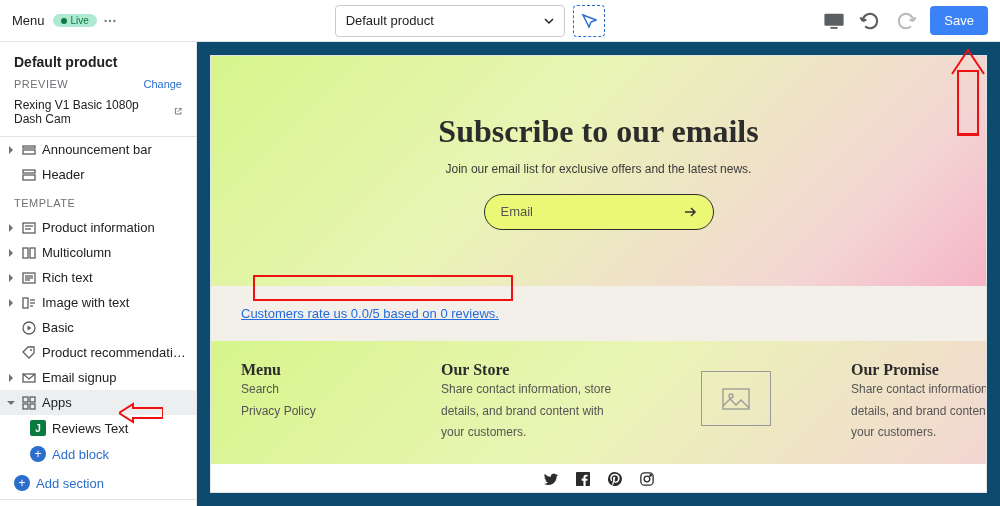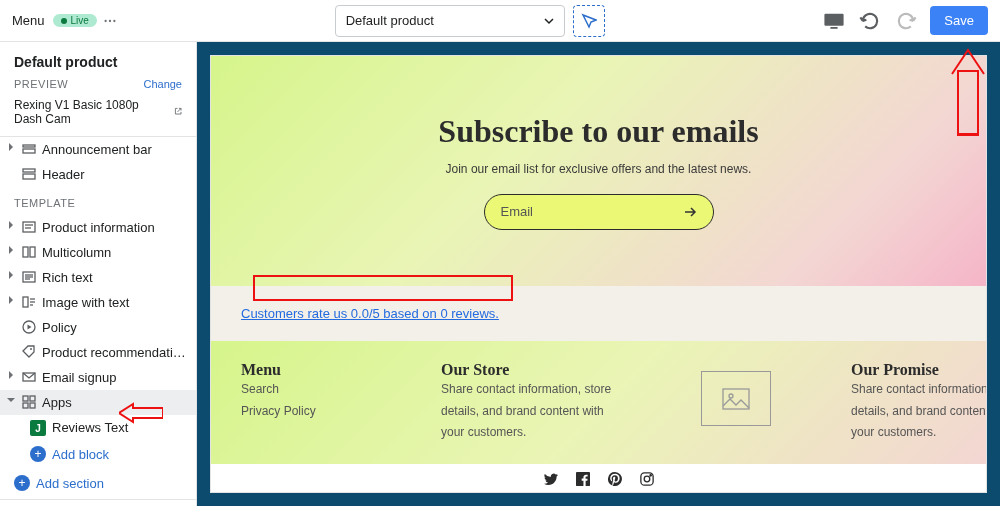--- a/index.html
+++ b/index.html
@@ -19,21 +19,21 @@
 .main{display:flex;height:464px}
 .sidebar{width:197px;border-right:1px solid #e1e3e5;display:flex;flex-direction:column;overflow-y:auto}
 .sb-title{padding:12px 14px 8px;font-weight:600;font-size:14px}
 .preview-row{padding:0 14px 8px;display:flex;justify-content:space-between;font-size:11px}
 .preview-lbl{color:#6d7175;letter-spacing:.5px}
 .change-link{color:#2c6ecb;cursor:pointer}
 .preview-name{padding:0 14px 10px;font-size:12px;color:#202223;display:flex;align-items:center;gap:4px}
 .external-icon{width:10px;height:10px;color:#6d7175}
 .section-group{border-top:1px solid #e1e3e5}
 .section-label{font-size:11px;color:#6d7175;letter-spacing:.5px;padding:10px 14px 6px}
-.row{display:flex;align-items:flex-start;padding:5px 6px;gap:6px;cursor:pointer;font-size:13px}
+.row{display:flex;align-items:center;padding:5px 6px;gap:6px;cursor:pointer;font-size:13px}
 .row.selected{background:#edeeef}
 .row .chev{width:10px;height:10px;color:#6d7175;flex-shrink:0}
 .row .chev.none{visibility:hidden}
 .row .icn{width:14px;height:14px;display:flex;align-items:center;justify-content:center;color:#5c5f62;flex-shrink:0}
 .row .lbl{flex:1;white-space:nowrap;overflow:hidden;text-overflow:ellipsis}
 .sub-row{padding-left:30px}
 .j-icon{width:16px;height:16px;background:#0a7a3f;color:#fff;font-size:10px;font-weight:bold;display:flex;align-items:center;justify-content:center;border-radius:2px}
 .add-pill{color:#2c6ecb;display:flex;align-items:center;gap:6px;padding:5px 8px 5px 30px;cursor:pointer;font-size:13px}
 .add-section{color:#2c6ecb;display:flex;align-items:center;gap:6px;padding:8px 8px 8px 14px;cursor:pointer;font-size:13px}
 .plus-circle{width:16px;height:16px;border-radius:50%;background:#2c6ecb;color:#fff;display:flex;align-items:center;justify-content:center;font-size:12px;line-height:1}
@@ -214,21 +214,21 @@
       <span class="lbl">Image with text</span>
     </div>
     <div class="row">
       <span class="chev none"></span>
       <span class="icn">
           <svg viewBox="0 0 14 14" fill="currentColor">
             <circle cx="7" cy="7" r="6" fill="none" stroke="currentColor" stroke-width="1.3"></circle>
             <path d="M5.5 4.5l4 2.5-4 2.5z"></path>
           </svg>
         </span>
-      <span class="lbl">Policy</span>
+      <span class="lbl">Basic</span>
     </div>
     <div class="row">
       <span class="chev none"></span>
       <span class="icn">
           <svg viewBox="0 0 14 14" fill="currentColor">
             <path d="M1 6l5-5h6v6l-5 5-6-6z" fill="none" stroke="currentColor" stroke-width="1.3"></path>
             <circle cx="9" cy="4" r="1"></circle>
           </svg>
         </span>
       <span class="lbl">Product recommendations</span>

